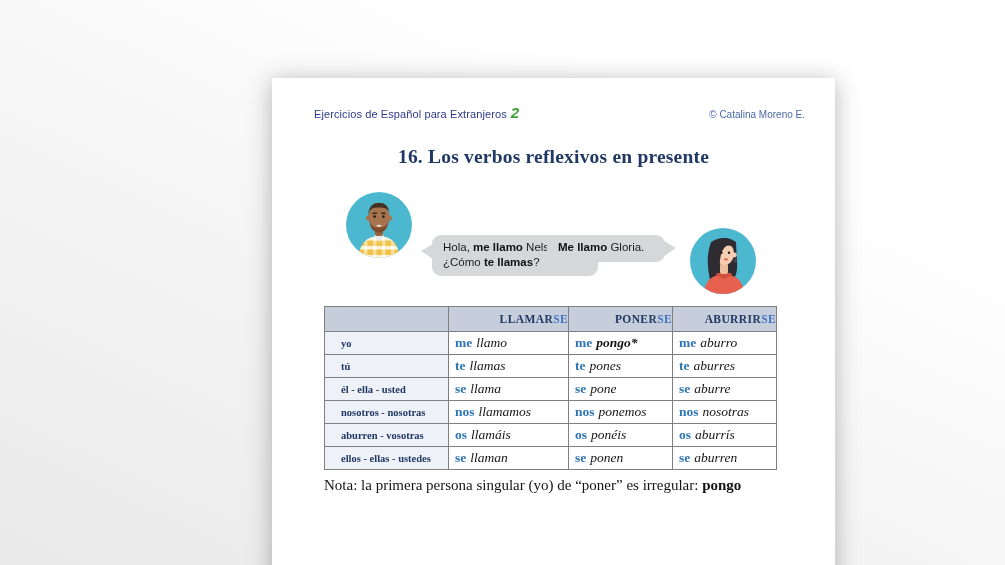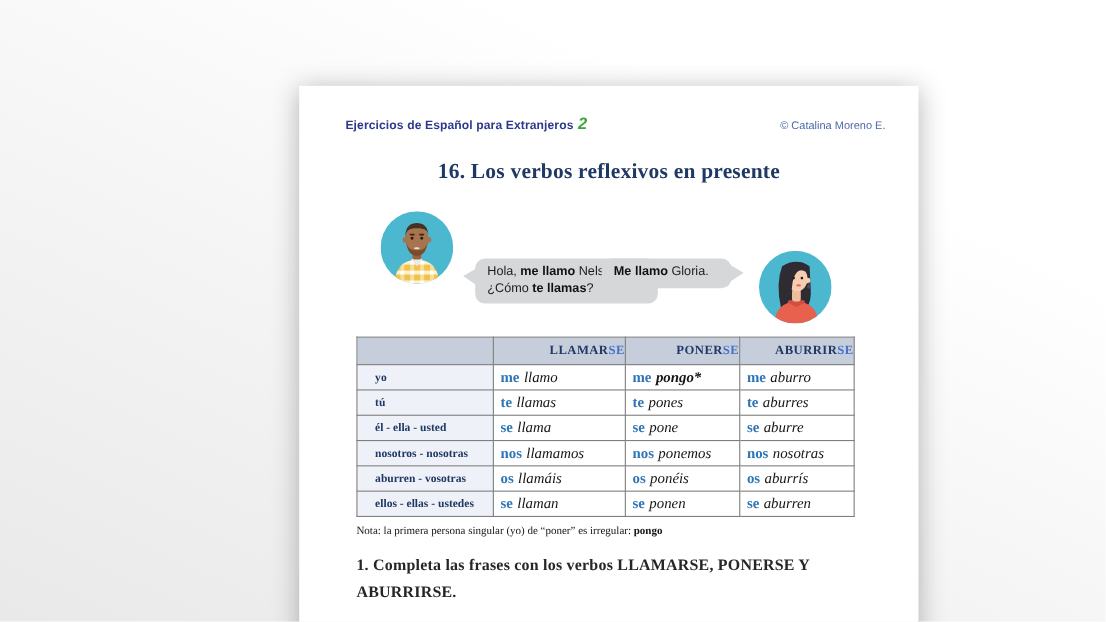--- a/index.html
+++ b/index.html
@@ -12,21 +12,21 @@
   .page {
     position:absolute; left:272px; top:78px; width:563px; height:520px;
     background:#ffffff;
     box-shadow: 0 3px 22px rgba(60,60,60,0.38);
   }
   
   .page-header {
     position:absolute; top:26px; left:42px; right:30px;
     display:flex; justify-content:space-between; align-items:baseline;
   }
-  .series { font-size:11px; font-weight:bold; color:#2c3a8c; letter-spacing:0.1px; }
+  .series { font-size:11px; font-weight:normal; color:#2c3a8c; letter-spacing:0.1px; }
   .series-num { font-size:15px; font-weight:bold; font-style:italic; color:#3fa535; margin-left:4px; }
   .copyright { font-size:10px; color:#4a69a8; }
   
   .ws-title {
     position:absolute; top:68px; left:0; width:100%;
     text-align:center; font-family:"Liberation Serif", serif;
     font-weight:bold; font-size:19.5px; color:#1f3864; letter-spacing:0.2px;
   }
   
   .avatar { position:absolute; width:66px; height:66px; }
@@ -67,21 +67,21 @@
     background:#eef1f7; font-size:10.5px; font-weight:bold; color:#1f3864;
     padding-left:16px; height:23px;
   }
   td.cell { background:#fff; font-size:13.5px; color:#141414; padding-left:6px; height:23px; }
   td.cell .pron { color:#2e75b6; font-weight:bold;margin-top:29px; }
   td.cell .verb { margin-left:4px;font-style:italic; }
   td.cell .verb.irr { font-weight:bold; }
   
   .nota {
     position:absolute; left:52px; top:399px;
-    font-family:"Liberation Serif", serif; font-size:10px; color:#141414;
+    font-family:"Liberation Serif", serif; font-size:15px; color:#141414;
   }
   .nota b { font-weight:bold; }
   
   .exercise {
     position:absolute; left:52px; top:424px; width:505px;
     font-family:"Liberation Serif", serif; font-weight:bold;
     font-size:14.5px; line-height:25px; color:#262626; letter-spacing:0.2px;
   }
 </style>
 </head>
@@ -210,15 +210,14 @@
         <td class="cell"><span class="pron">se</span><span class="verb">ponen</span></td>
         <td class="cell"><span class="pron">se</span><span class="verb">aburren</span></td>
       </tr>
     </tbody>
   </table>
 
   <div class="nota">
     <span>Nota: la primera persona singular (yo) de “poner” es irregular: </span><b>pongo</b>
   </div>
 
-  <div class="exercise">1. Completa las frases con los verbos LLAMARSE, PONERSE Y ABURRIRSE.</div>
 
 </div>
 
 </body></html>

